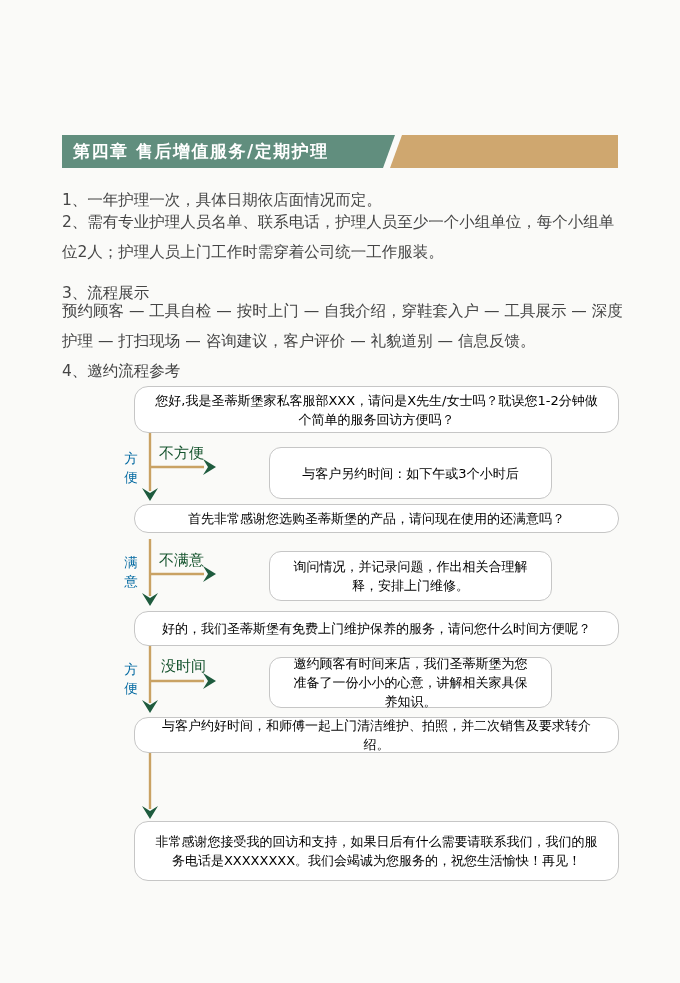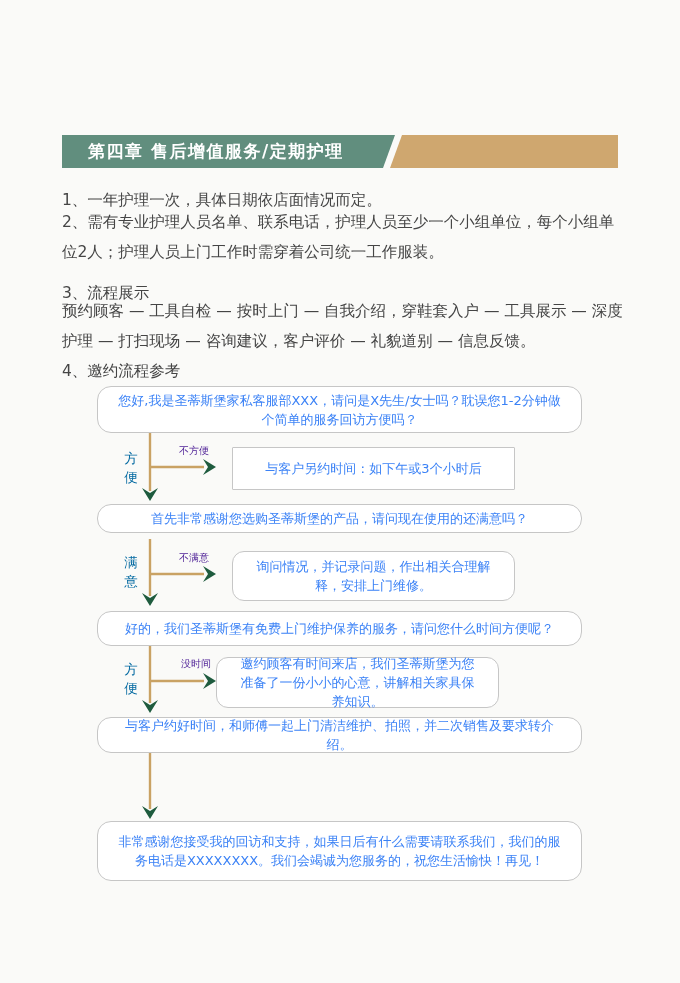--- a/index.html
+++ b/index.html
@@ -12,21 +12,21 @@
   }
   
   .hdr-green {
     position:absolute; left:62px; top:135px; width:333px; height:33px;
     background:#618e7e;
     clip-path:polygon(0 0,100% 0,calc(100% - 12px) 100%,0 100%);
     display:flex; align-items:center;
   }
   .hdr-green .title {
     color:#ffffff; font-size:17px; font-weight:bold;
-    letter-spacing:1.5px; padding-left:26px; white-space:nowrap;
+    letter-spacing:1.5px; padding-left:11px; white-space:nowrap;
   }
   .hdr-tan {
     position:absolute; left:390px; top:135px; width:228px; height:33px;
     background:#cfa76f;
     clip-path:polygon(12px 0,100% 0,100% 100%,0 100%);
   }
   
   .txt {
     position:absolute; left:62px; width:562px;
     font-size:15.5px; line-height:30px; color:#454545;
@@ -35,39 +35,39 @@
   #item2   { top:207px; }
   #item3   { top:278px; }
   #process { top:296px; }
   #item4   { top:356px; }
   
   .fbox {
     position:absolute; background:#ffffff;
     border:1.2px solid #c6c6c6; border-radius:14px;
     display:flex; align-items:center; justify-content:center;
     text-align:center; font-size:13px; line-height:19px;
-    color:#3b82f6; padding:4px 18px; box-sizing:border-box;
+    color:#000000; padding:4px 18px; box-sizing:border-box;margin-left:37px;
   }
   #q1    { left:97px;  top:386px; width:485px; height:47px; }
-  #t1    { left:232px; top:447px; width:283px; height:43px; border-radius:1px; }
+  #t1    { left:232px; top:447px; width:283px; height:52px; border-radius:12px; }
   #q2    { left:97px;  top:504px; width:485px; height:29px; }
   #t2    { left:232px; top:551px; width:283px; height:50px; border-radius:12px; }
   #q3    { left:97px;  top:611px; width:485px; height:35px; }
-  #t3    { left:216px; top:657px; width:283px; height:51px; border-radius:12px; }
+  #t3    { left:232px; top:657px; width:283px; height:51px; border-radius:12px; }
   #q4    { left:97px;  top:717px; width:485px; height:36px; }
   #final { left:97px;  top:821px; width:485px; height:60px; }
   
   .vlabel {
     position:absolute; width:16px; font-size:13.5px; line-height:19px;
     color:#0369a1; text-align:center; word-break:break-all;
   }
   #vl1 { left:123px; top:449px; }
   #vl2 { left:123px; top:553px; }
   #vl3 { left:123px; top:660px; }
-  .hlabel { position:absolute; font-size:10px; color:#4c1d95; white-space:nowrap;margin-left:20px; }
+  .hlabel { position:absolute; font-size:15px; color:#14532d; white-space:nowrap; }
   #hl1 { left:159px; top:444px; }
   #hl2 { left:159px; top:551px; }
   #hl3 { left:161px; top:657px; }
   
   .arrows { position:absolute; left:0; top:0; pointer-events:none; }
 </style>
 </head>
 <body>
 
 <div class="page">

